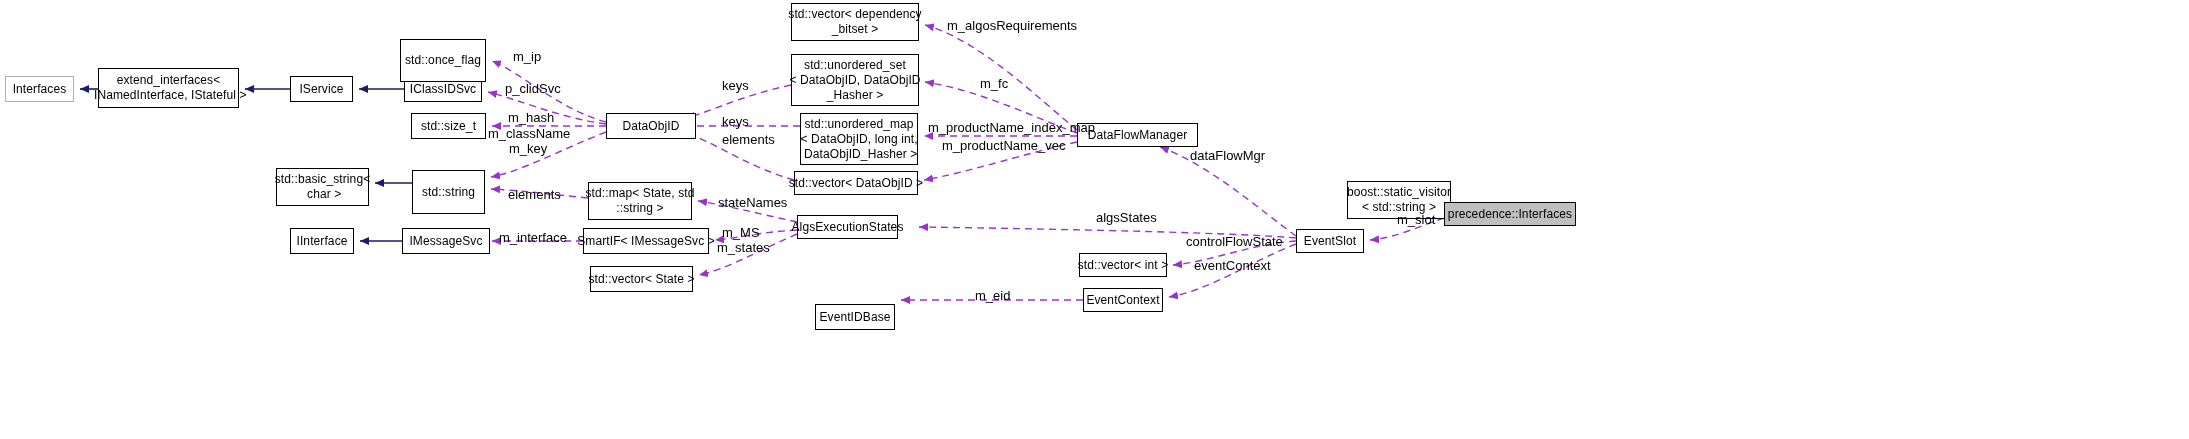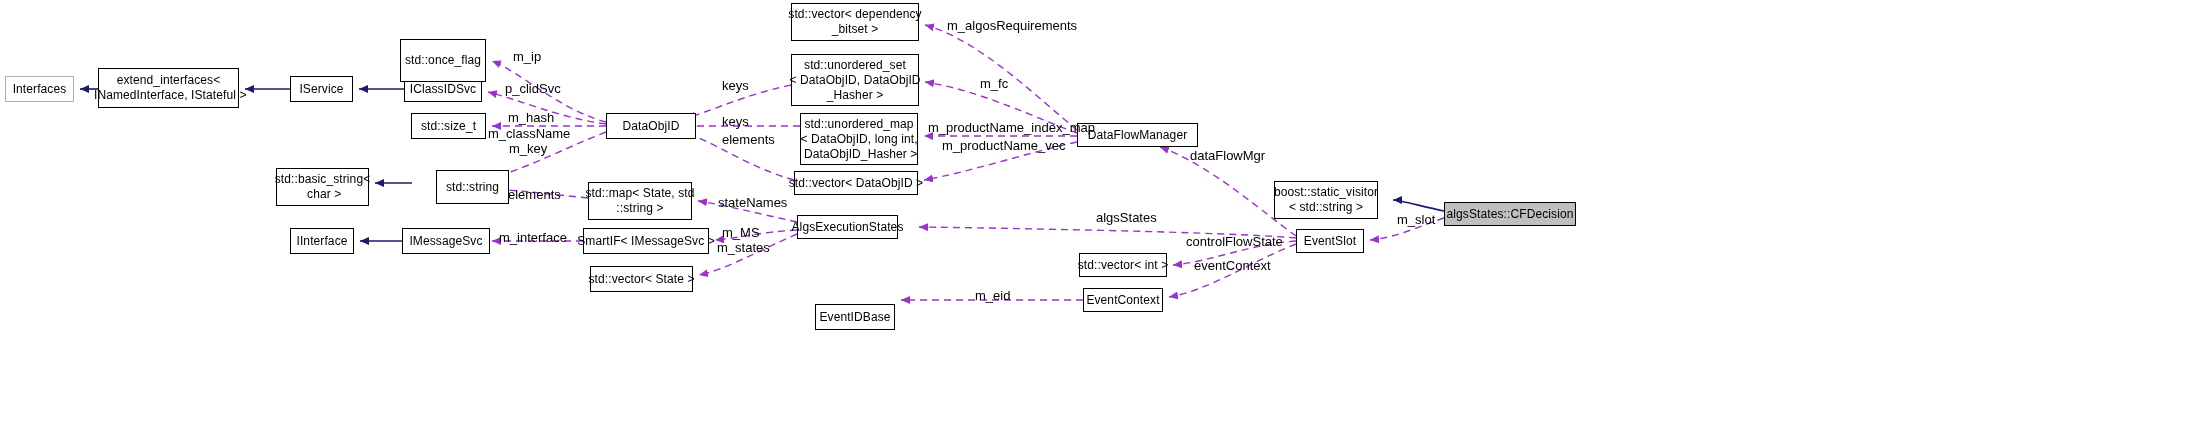--- a/index.html
+++ b/index.html
@@ -105,21 +105,21 @@
   <div id="nodes-group">
       <div class="node gray" style="left: 5px; top: 76px; width: 69px; height: 26px;">Interfaces</div>
       <div class="node" style="left: 98px; top: 68px; width: 141px; height: 40px;">extend_interfaces&lt;
  INamedInterface, IStateful &gt;</div>
       <div class="node" style="left: 290px; top: 76px; width: 63px; height: 26px;">IService</div>
       <div class="node" style="left: 404px; top: 76px; width: 78px; height: 26px;">IClassIDSvc</div>
       <div class="node" style="left: 400px; top: 39px; width: 86px; height: 43px;">std::once_flag</div>
       <div class="node" style="left: 411px; top: 113px; width: 75px; height: 26px;">std::size_t</div>
       <div class="node" style="left: 276px; top: 168px; width: 93px; height: 38px;">std::basic_string&lt;
  char &gt;</div>
-      <div class="node" style="left: 412px; top: 170px; width: 73px; height: 34px; margin-left: 24px;">std::string</div>
+      <div class="node" style="left: 412px; top: 170px; width: 73px; height: 44px;">std::string</div>
       <div class="node" style="left: 290px; top: 228px; width: 64px; height: 26px;">IInterface</div>
       <div class="node" style="left: 402px; top: 228px; width: 88px; height: 26px;">IMessageSvc</div>
       <div class="node" style="left: 606px; top: 113px; width: 90px; height: 26px;">DataObjID</div>
       <div class="node" style="left: 588px; top: 182px; width: 104px; height: 38px;">std::map&lt; State, std
 ::string &gt;</div>
       <div class="node" style="left: 583px; top: 228px; width: 126px; height: 26px;">SmartIF&lt; IMessageSvc &gt;</div>
       <div class="node" style="left: 590px; top: 266px; width: 103px; height: 26px;">std::vector&lt; State &gt;</div>
       <div class="node" style="left: 815px; top: 304px; width: 80px; height: 26px; text-align: center;">EventIDBase</div>
       <div class="node" style="left: 791px; top: 3px; width: 128px; height: 38px;">std::vector&lt; dependency
 _bitset &gt;</div>
@@ -127,24 +127,24 @@
 &lt; DataObjID, DataObjID
 _Hasher &gt;</div>
       <div class="node" style="left: 800px; top: 113px; width: 118px; height: 52px;">std::unordered_map
 &lt; DataObjID, long int,
  DataObjID_Hasher &gt;</div>
       <div class="node" style="left: 794px; top: 171px; width: 124px; height: 24px;">std::vector&lt; DataObjID &gt;</div>
       <div class="node" style="left: 797px; top: 215px; width: 101px; height: 24px;">AlgsExecutionStates</div>
       <div class="node" style="left: 1077px; top: 123px; width: 121px; height: 24px;">DataFlowManager</div>
       <div class="node" style="left: 1079px; top: 253px; width: 88px; height: 24px;">std::vector&lt; int &gt;</div>
       <div class="node" style="left: 1083px; top: 288px; width: 80px; height: 24px;">EventContext</div>
-      <div class="node" style="left: 1274px; top: 181px; width: 104px; height: 38px;">boost::static_visitor
+      <div class="node" style="left: 1347px; top: 181px; width: 104px; height: 38px;">boost::static_visitor
 &lt; std::string &gt;</div>
       <div class="node" style="left: 1296px; top: 229px; width: 68px; height: 24px;">EventSlot</div>
-      <div class="node focus" style="left: 1444px; top: 202px; width: 132px; height: 24px;">algsStates::CFDecision</div>
+      <div class="node focus" style="left: 1444px; top: 202px; width: 132px; height: 24px;">precedence::Interfaces</div>
     </div>
   <div id="labels-group">
       <div class="edge-label" style="left: 947px; top: 18px;">m_algosRequirements</div>
       <div class="edge-label" style="left: 980px; top: 76px;">m_fc</div>
       <div class="edge-label" style="left: 513px; top: 49px;">m_ip</div>
       <div class="edge-label" style="left: 505px; top: 81px;">p_clidSvc</div>
       <div class="edge-label" style="left: 508px; top: 110px;">m_hash</div>
       <div class="edge-label" style="left: 488px; top: 126px;">m_className</div>
       <div class="edge-label" style="left: 509px; top: 141px;">m_key</div>
       <div class="edge-label" style="left: 722px; top: 78px;">keys</div>

